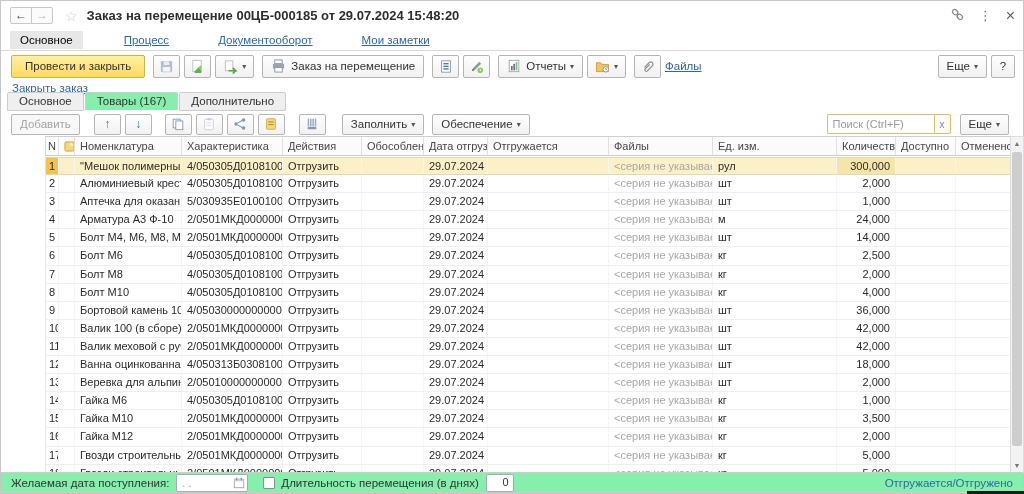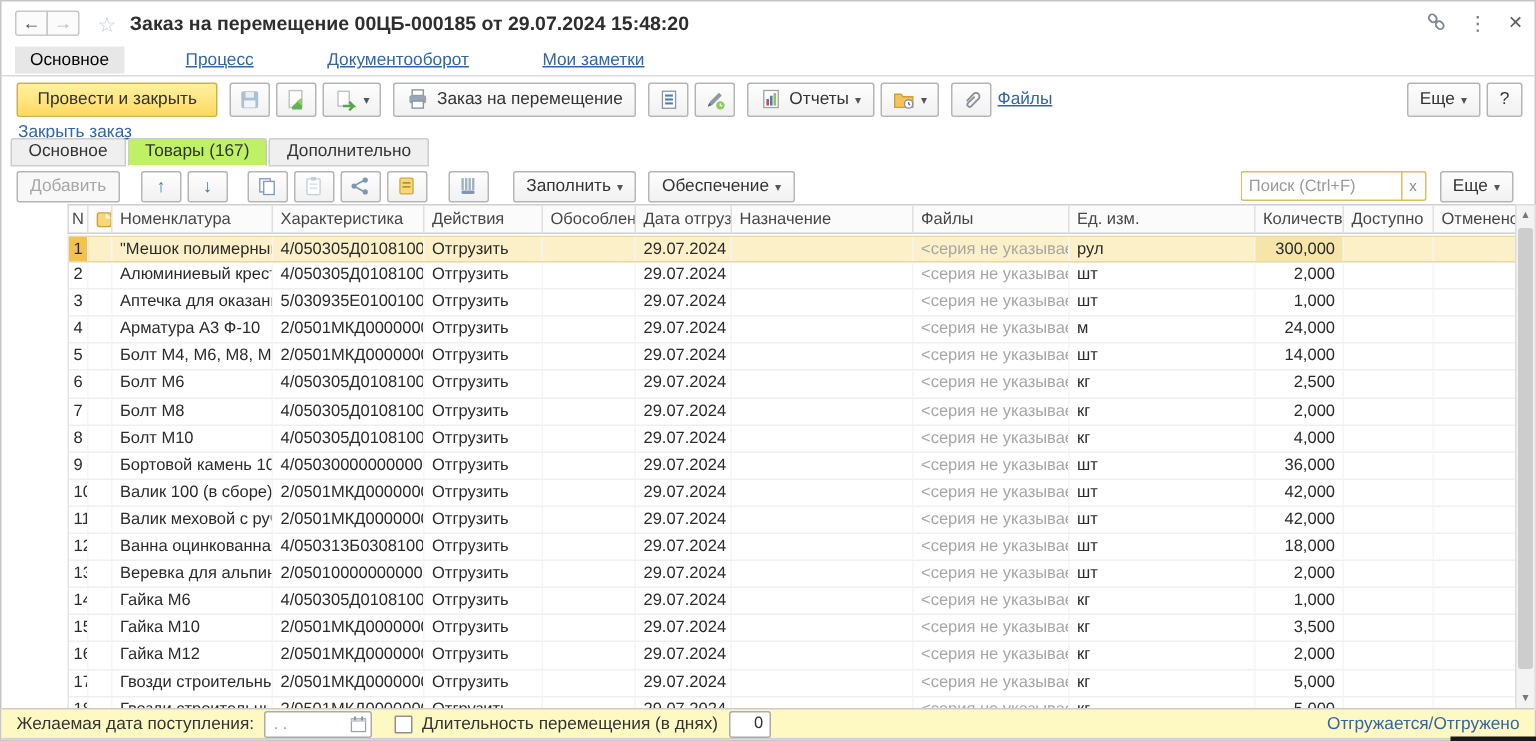--- a/index.html
+++ b/index.html
@@ -31,21 +31,21 @@
   .btn svg { display:block; }
   .btn .lbl { margin-left:5px; }
   .g4 { margin-left:4px; } .g8 { margin-left:8px; }
   .txtlink { color:#3166a8; text-decoration:underline; font-size:11.5px; cursor:pointer; }
   .closeorder { position:absolute; top:81px; left:11px; }
   .btn-help { width:24px; justify-content:center; padding:0; }
 
   
   .doc-tabs { position:absolute; top:92px; left:6px; display:flex; align-items:flex-end; height:18px; font-size:11.5px; }
   .tab { padding:2px 11px 3px; border:1px solid #cdcdcd; background:#efefef; color:#333; border-radius:2px 2px 0 0; margin-right:1px; cursor:pointer; }
-  .tab.active { background:#bef264; border-bottom-color:#fff; font-weight:normal; }
+  .tab.active { background:#86efac; border-bottom-color:#fff; font-weight:normal; }
 
   
   .tbl-toolbar { position:absolute; top:112px; left:10px; right:14px; height:22px; display:flex; align-items:center; }
   .tbtn { height:21px; }
   .tbtn.disabled { color:#a6a6a6; background:#f8f8f8; }
   .arrowbtn { font-size:12px; color:#3c77c2; font-weight:bold; }
   .search-wrap { margin-left:auto; display:flex; align-items:center; }
   .search-box { width:107px; height:20px; border:1px solid #d9be62; border-right:none; border-radius:2px 0 0 2px; font-size:11px; color:#9a9a9a; padding:0 5px; display:flex; align-items:center; background:#fff; }
   .search-x { width:17px; height:20px; border:1px solid #d9be62; border-radius:0 2px 2px 0; background:#fbfbfb; color:#8a8a8a; font-size:10px; display:flex; align-items:center; justify-content:center; cursor:pointer; }
   .search-more { margin-left:9px; }
@@ -63,21 +63,21 @@
   .grow.selected .gcell.ncell { background:#f3c24f; }
   .grow.selected .gcell.qty  { background:#f6e5a8; }
 
   
   .vscroll { position:absolute; left:1009px; top:135px; width:14px; height:337px; background:#f3f3f3; border:1px solid #ddd; }
   .varrow { height:13px; text-align:center; font-size:7px; color:#777; line-height:13px; cursor:pointer; }
   .vthumb { position:absolute; left:1px; right:1px; top:15px; height:294px; background:#cdcdcd; border-radius:2px; cursor:pointer; }
   .varrow.down { position:absolute; bottom:0; left:0; right:0; }
 
   
-  .footerbar { position:absolute; top:471px; left:0; right:0; height:21px; background:#fef9c3; border-top:1px solid #ccc; border-bottom:1px solid #ccc; display:flex; align-items:center; padding:0 10px; font-size:11.5px; color:#333; }
+  .footerbar { position:absolute; top:471px; left:0; right:0; height:21px; background:#86efac; border-top:1px solid #ccc; border-bottom:1px solid #ccc; display:flex; align-items:center; padding:0 10px; font-size:11.5px; color:#333; }
   .dateinput { width:72px; height:18px; border:1px solid #ababab; border-radius:2px; margin-left:7px; display:flex; align-items:center; padding:0 2px 0 5px; color:#999; font-size:11px; background:#fff; }
   .chk { width:12px; height:12px; border:1px solid #8f8f8f; background:#fff; margin:0 6px 0 15px; border-radius:1px; }
   .numinput { width:28px; height:18px; border:1px solid #ababab; border-radius:2px; margin-left:7px; text-align:right; padding:1px 4px 0 0; font-size:11px; color:#333; background:#fff; }
   .footlink { margin-left:auto; color:#3166a8; font-size:11.5px; cursor:pointer; }
   .black-strip { position:absolute; left:966px; top:490px; width:58px; height:4px; background:#191919; }
 </style>
 </head>
 <body>
 
 <div class="window">
@@ -243,21 +243,21 @@
       <div class="hcell" style="width: 13px; padding: 0px 2px;">N</div>
       <div class="hcell" style="width: 16px; text-align: center;"><svg width="11" height="11" viewBox="0 0 12 12" style="margin-top:4px">
           <rect x="1" y="1" width="10" height="10" rx="1.5" fill="#f5d87a" stroke="#cf9f35"></rect>
           <path d="M7 1 L11 5 L7 5 Z" fill="#fff" opacity="0.7"></path>
         </svg></div>
       <div class="hcell" style="width: 107px;">Номенклатура</div>
       <div class="hcell" style="width: 101px;">Характеристика</div>
       <div class="hcell" style="width: 79px;">Действия</div>
       <div class="hcell" style="width: 62px;">Обособленно</div>
       <div class="hcell" style="width: 64px;">Дата отгрузки</div>
-      <div class="hcell" style="width: 121px;">Назначение</div>
+      <div class="hcell" style="width: 121px;">Отгружается</div>
       <div class="hcell" style="width: 104px;">Файлы</div>
       <div class="hcell" style="width: 124px;">Ед. изм.</div>
       <div class="hcell alr" style="width: 59px;">Количество</div>
       <div class="hcell" style="width: 60px;">Доступно</div>
       <div class="hcell" style="width: 55px;">Отменено</div>
     </div>
 
   <div class="grid-body">
       <div class="grow selected">
         <div class="gcell alr ncell" style="width: 13px; padding: 0px 3px;">1</div>

